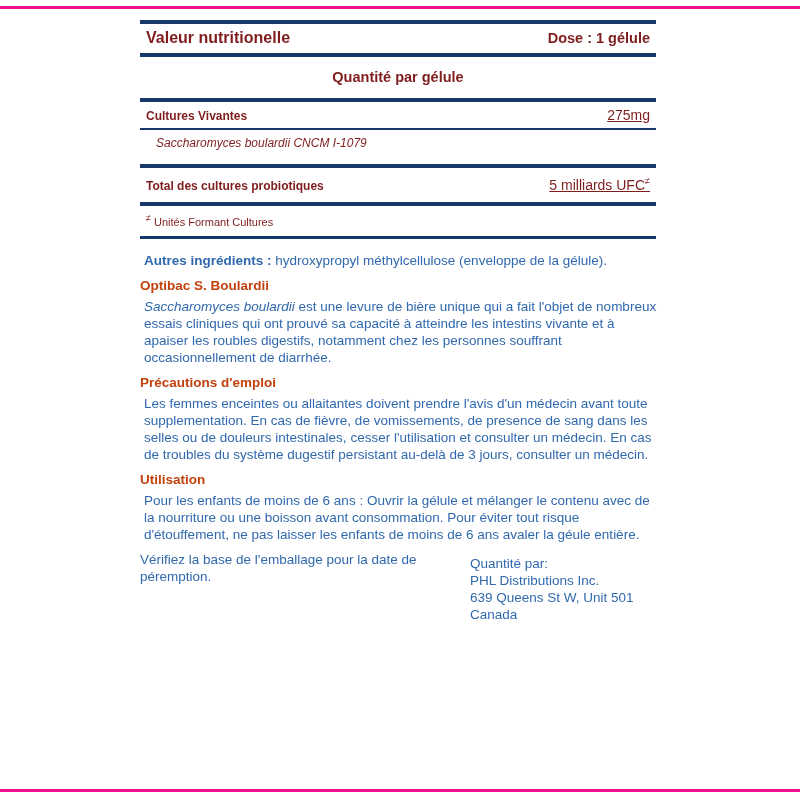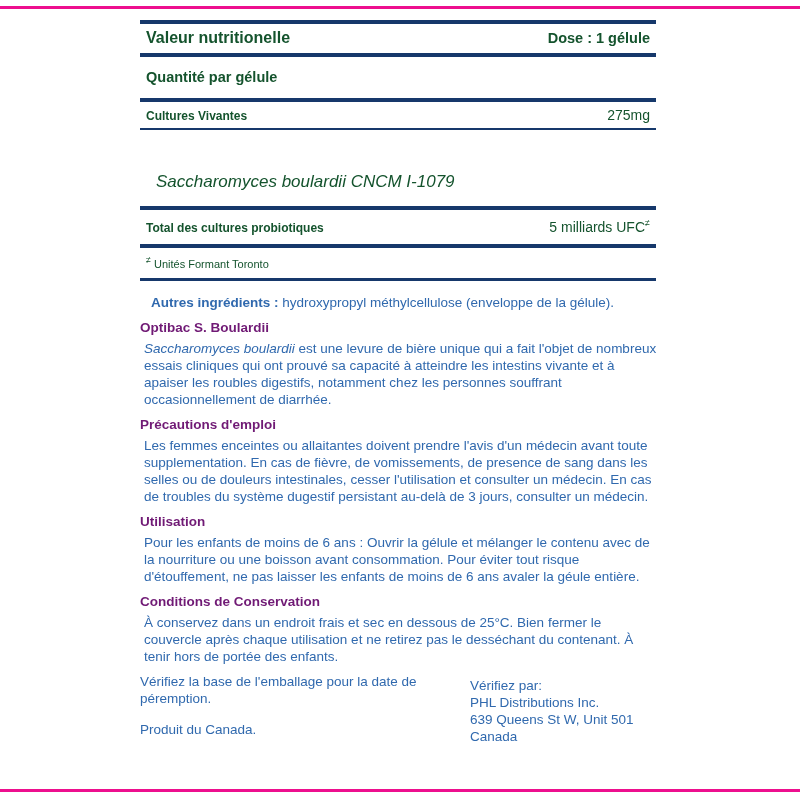--- a/index.html
+++ b/index.html
@@ -11,42 +11,42 @@
     position: relative;
     overflow: hidden;
   }
   .pink-rule { position: absolute; left: 0; width: 800px; height: 3px; background: #ED0F8E; }
   .pink-top { top: 6px; }
   .pink-bottom { top: 789px; }
 
   .content { position: absolute; left: 140px; top: 20px; width: 522px; }
 
   
-  .nt { width: 516px; color: #14532d; }
+  .nt { width: 516px; color: #7f1d1d; }
   .bar4 { height: 4px; background: #16386B; }
   .bar1 { height: 2px; background: #16386B; }
   .bar2 { height: 3px; background: #16386B; }
   .nt-row { display: flex; justify-content: space-between; align-items: baseline; padding: 5px 6px; }
   .nt-head { padding: 5px 6px 6px 6px; }
   .nt-title { font-weight: bold; font-size: 16px; }
   .nt-dose { font-weight: bold; font-size: 14.5px; }
-  .nt-qty { justify-content: flex-start; padding: 12px 6px 13px 6px; font-weight: bold; font-size: 14.5px; }
+  .nt-qty { justify-content: center; padding: 12px 6px 13px 6px; font-weight: bold; font-size: 14.5px; }
   .nt-label { font-weight: bold; font-size: 12px; }
-  .nt-value { font-size: 14px; }
-  .nt-strain { font-style: italic; font-size: 17px; padding: 6px 6px 14px 16px; margin-top: 36px; }
+  .nt-value { font-size: 14px; text-decoration: underline; }
+  .nt-strain { font-style: italic; font-size: 12px; padding: 6px 6px 14px 16px; }
   .nt-total { padding: 8px 6px 9px 6px; }
   .nt-foot { font-size: 11px; padding: 7px 6px 9px 6px; }
   sup { font-size: 9px; }
 
   
   .body-text { color: #3069AE; font-size: 13.5px; line-height: 17px; margin-top: 13px; }
   .ingredients { margin: 0 0 8px 4px; }
-  .lead { font-weight: bold; margin-left: 7px; }
+  .lead { font-weight: bold; }
   .section { margin-top: 8px; }
-  .section h3 { margin: 0 0 1px 0; font-size: 13.5px; font-weight: bold; color: #701a75; }
+  .section h3 { margin: 0 0 1px 0; font-size: 13.5px; font-weight: bold; color: #c2410c; }
   .section p { margin: 4px; }
   .section p + p { margin-top: 8px; }
   .italic { font-style: italic; }
 
   
   .footer { position: relative; margin-top: 8px; }
   .footer-left { width: 320px; }
   .footer-left p { margin: 0; }
   .produit { margin-top: 14px !important; }
   .distributor { position: absolute; left: 330px; top: 4px; }
@@ -79,21 +79,21 @@
     <div class="nt-row nt-strain">
       <span>Saccharomyces boulardii CNCM I-1079</span>
     </div>
     <div class="bar4"></div>
     <div class="nt-row nt-total">
       <span class="nt-label">Total des cultures probiotiques</span>
       <span class="nt-value"><span>5 milliards UFC</span><sup>≠</sup></span>
     </div>
     <div class="bar4"></div>
     <div class="nt-row nt-foot">
-      <span><sup>≠</sup><span> Unités Formant Toronto</span></span>
+      <span><sup>≠</sup><span> Unités Formant Cultures</span></span>
     </div>
     <div class="bar2"></div>
   </div>
 
   <div class="body-text">
 
     <p class="ingredients"><span class="lead">Autres ingrédients : </span><span>hydroxypropyl méthylcellulose (enveloppe de la gélule).</span></p>
 
     <div class="section">
       <h3>Optibac S. Boulardii</h3>
@@ -104,32 +104,27 @@
       <h3>Précautions d'emploi</h3>
       <p>Les femmes enceintes ou allaitantes doivent prendre l'avis d'un médecin avant toute supplementation. En cas de fièvre, de vomissements, de presence de sang dans les selles ou de douleurs intestinales, cesser l'utilisation et consulter un médecin. En cas de troubles du système dugestif persistant au-delà de 3 jours, consulter un médecin.</p>
     </div>
 
 
     <div class="section">
       <h3>Utilisation</h3>
       <p>Pour les enfants de moins de 6 ans : Ouvrir la gélule et mélanger le contenu avec de la nourriture ou une boisson avant consommation. Pour éviter tout risque d'étouffement, ne pas laisser les enfants de moins de 6 ans avaler la géule entière.</p>
     </div>
 
-    <div class="section">
-      <h3>Conditions de Conservation</h3>
-      <p>À conservez dans un endroit frais et sec en dessous de 25°C. Bien fermer le couvercle après chaque utilisation et ne retirez pas le desséchant du contenant. À tenir hors de portée des enfants.</p>
-    </div>
 
     <div class="footer">
       <div class="footer-left">
         <p>Vérifiez la base de l'emballage pour la date de péremption.</p>
-        <p class="produit">Produit du Canada.</p>
       </div>
       <div class="distributor">
-        <div>Vérifiez par:</div>
+        <div>Quantité par:</div>
         <div>PHL Distributions Inc.</div>
         <div>639 Queens St W, Unit 501</div>
         <div>Canada</div>
 
       </div>
     </div>
 
   </div>
 </div>
 

